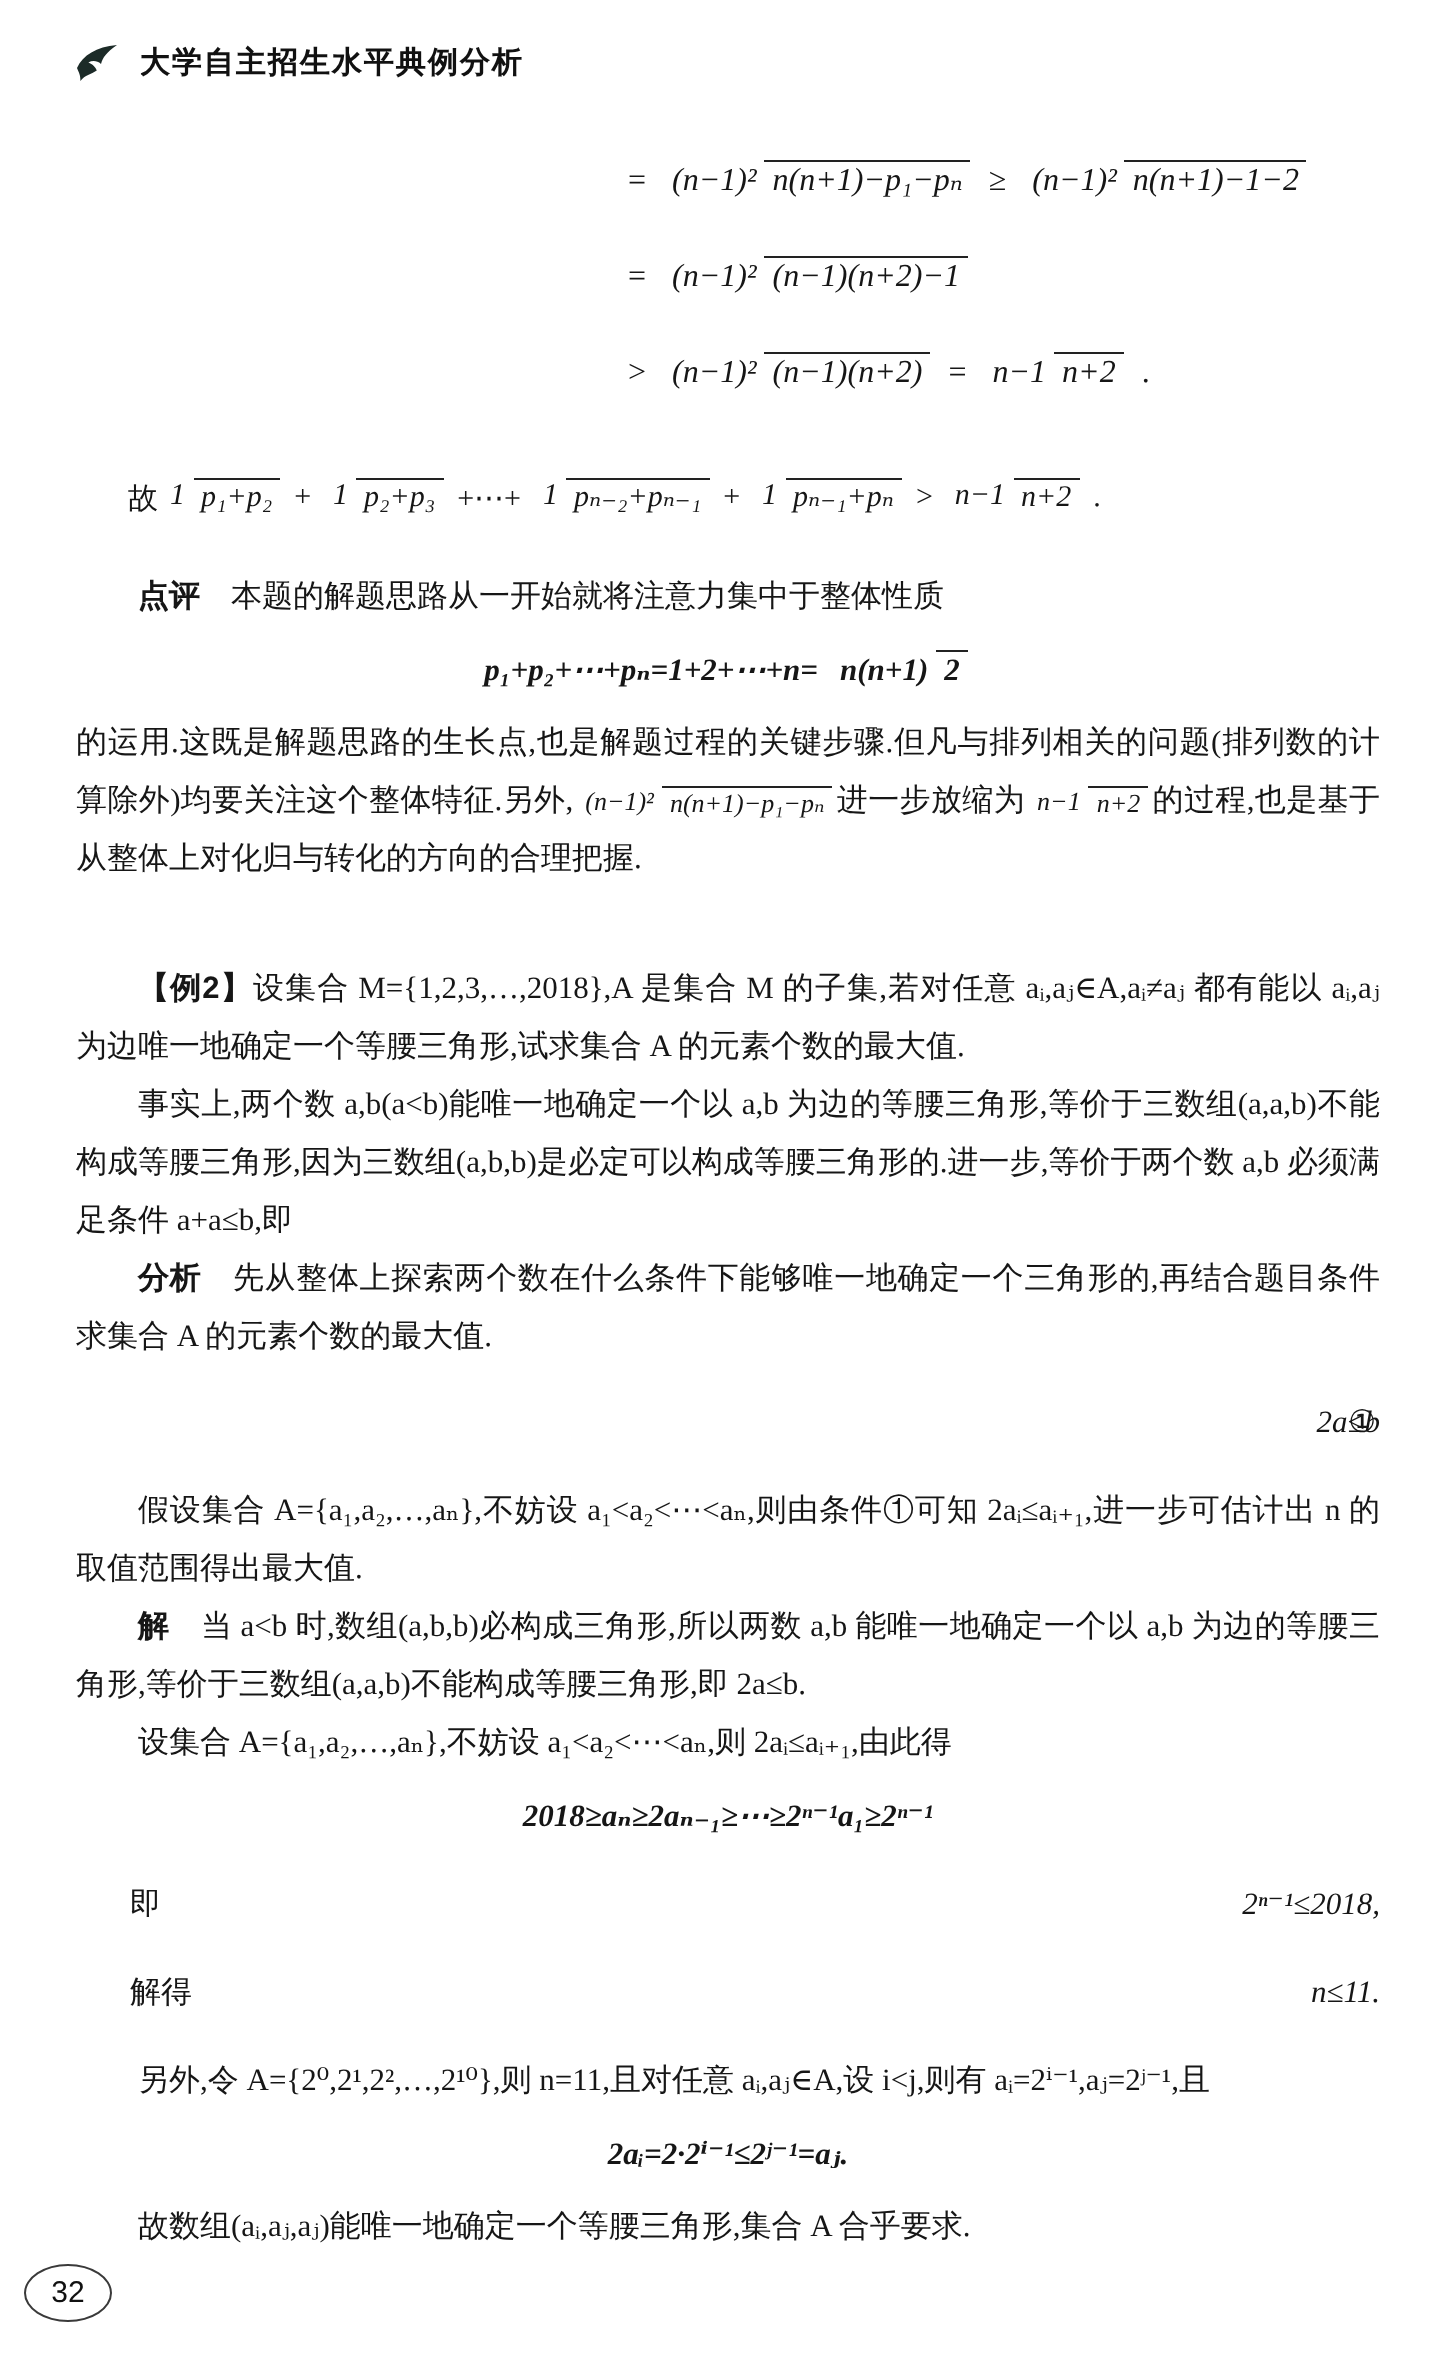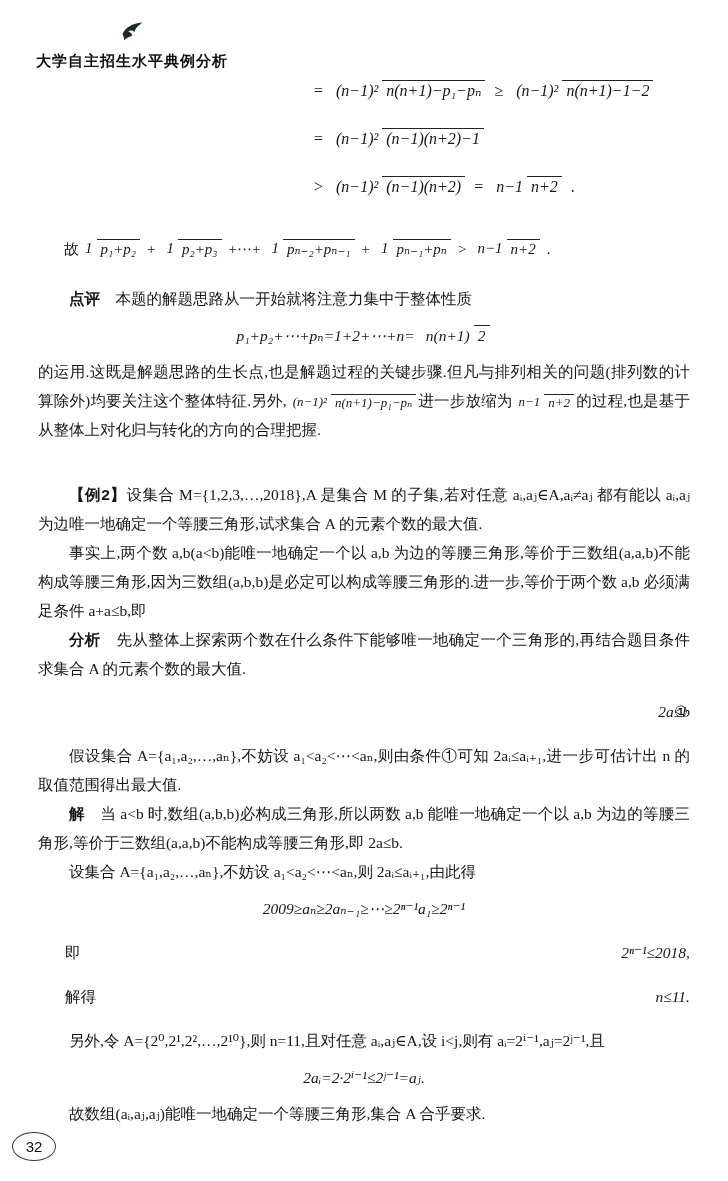--- a/index.html
+++ b/index.html
@@ -4,21 +4,21 @@
 <style>
   * { box-sizing: border-box; }
   html, body { margin: 0; padding: 0; background: #ffffff; }
   body { width: 728px; height: 1181px; }
   .page {
     position: relative; width: 728px; height: 1181px; overflow: hidden;
     background: #ffffff; color: #161616;
     font-family: "Liberation Serif", "DejaVu Serif", serif;
     font-size: 15.5px;
   }
-  .header { position: absolute; top: 20px; left: 36px; display: flex; align-items: center; gap: 9px; flex-direction: column; }
+  .header { position: absolute; top: 20px; left: 36px; display: flex; align-items: center; gap: 9px; }
   .header-title {
     font-family: "Liberation Sans", "DejaVu Sans", sans-serif;
     font-weight: 700; font-size: 15px; letter-spacing: 1px; color: #111;
   }
   .content { position: absolute; top: 64px; left: 38px; width: 652px; }
 
   .dblock { padding-left: 276px; padding-top: 4px; }
   .dline { display: flex; align-items: center; gap: 7px; min-height: 46px; margin-bottom: 2px; font-size: 16px; }
 
   .frac { display: inline-flex; flex-direction: row; align-items: center; text-align: center;
@@ -31,21 +31,21 @@
   .guline { display: flex; align-items: center; margin-top: 18px; min-height: 42px; padding-left: 26px; font-size: 15px; }
   .mathflex { display: inline-flex; align-items: center; gap: 5px; flex-wrap: wrap; }
 
   .para { margin: 0; line-height: 29px; text-align: justify; }
   .para .frac { font-size: 13px; line-height: 1.25; }
   .indent { text-indent: 2em; }
   .lead { font-family: "Liberation Sans", "DejaVu Sans", sans-serif; font-weight: 700; }
   .gap-before { margin-top: 36px; }
   .mt14 { margin-top: 14px; }
 
-  .formula-row { text-align: center; margin: 8px 0 6px; line-height: 30px; }
+  .formula-row { text-align: center; margin: 8px 0 6px; line-height: 30px; font-weight: bold; }
   .formula { font-style: italic; font-family: "Liberation Serif", "DejaVu Serif", serif; }
   .formula .tk { font-style: italic; }
 
   .eq-row { position: relative; text-align: right; line-height: 30px; margin: 14px 0; }
   .eq-label { position: absolute; left: 27px; font-style: normal; }
   .eq-tag { position: absolute; right: 2px; font-style: normal; }
 
   .pagenum-badge {
     position: absolute; left: 12px; bottom: 20px; width: 44px; height: 29px;
     border: 1.6px solid #3a3a3a; border-radius: 50%;
@@ -167,21 +167,21 @@
       <span class="eq-tag">①</span>
     </div>
 
     <p class="para indent"><span>假设集合 A={a₁,a₂,…,aₙ},不妨设 a₁&lt;a₂&lt;⋯&lt;aₙ,则由条件①可知 2aᵢ≤aᵢ₊₁,进一步可估计出 n 的取值范围得出最大值.</span></p>
 
     <p class="para indent"><span class="lead">解</span><span>　当 a&lt;b 时,数组(a,b,b)必构成三角形,所以两数 a,b 能唯一地确定一个以 a,b 为边的等腰三角形,等价于三数组(a,a,b)不能构成等腰三角形,即 2a≤b.</span></p>
 
     <p class="para indent"><span>设集合 A={a₁,a₂,…,aₙ},不妨设 a₁&lt;a₂&lt;⋯&lt;aₙ,则 2aᵢ≤aᵢ₊₁,由此得</span></p>
 
     <div class="formula-row">
-      <span class="formula">2009≥aₙ≥2aₙ₋₁≥⋯≥2ⁿ⁻¹a₁≥2ⁿ⁻¹</span>
+      <span class="formula">2018≥aₙ≥2aₙ₋₁≥⋯≥2ⁿ⁻¹a₁≥2ⁿ⁻¹</span>
     </div>
 
     <div class="eq-row">
       <span class="eq-label">即</span>
       <span class="formula">2ⁿ⁻¹≤2018,</span>
     </div>
 
     <div class="eq-row">
       <span class="eq-label">解得</span>
       <span class="formula">n≤11.</span>

